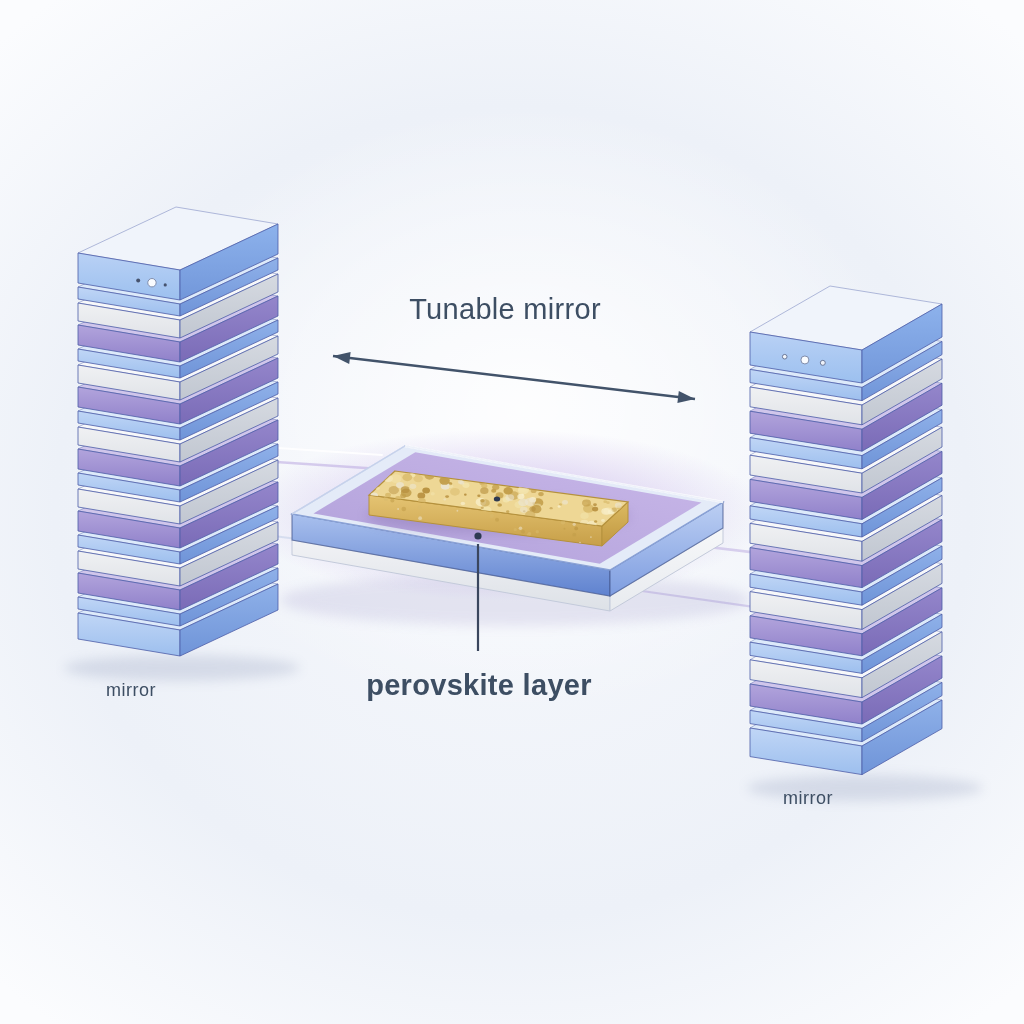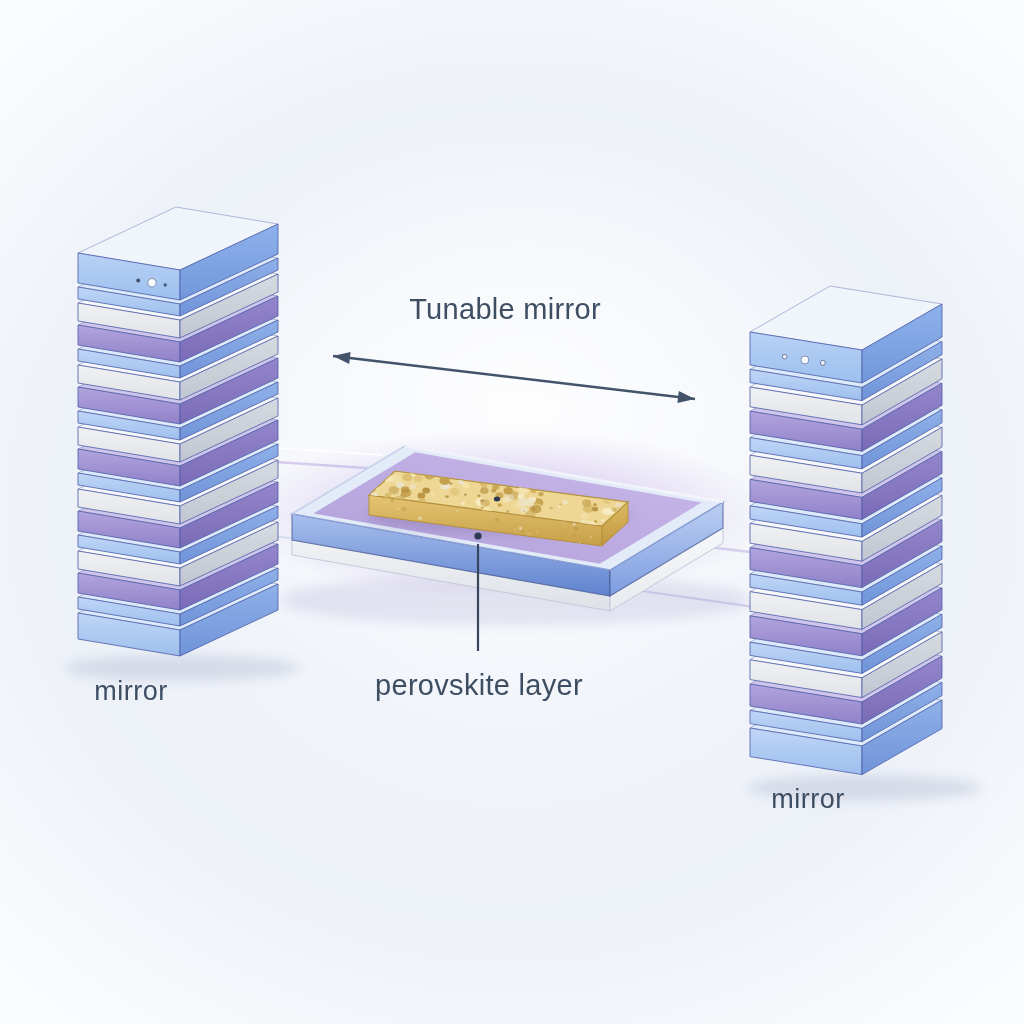--- a/index.html
+++ b/index.html
@@ -10,21 +10,21 @@
       radial-gradient(72% 64% at 50% 50%, #f6f8fc 0%, #edf1f8 62%, #fbfcfe 100%);
     background-color:#f1f5fa;
     font-family:"Liberation Sans","DejaVu Sans",sans-serif;
   }
   svg{position:absolute;left:0;top:0;}
   .label{
     position:absolute;transform:translate(-50%,-50%);
     color:#3d4e63;font-size:29px;font-weight:500;letter-spacing:.3px;
     text-align:right;line-height:1.2;white-space:nowrap;
   }
-  .label.small{font-size:27px;letter-spacing:.5px;}
+  .label.small{font-size:18px;letter-spacing:.5px;}
 </style>
 </head>
 <body>
 
 <div class="scene">
   <svg id="scene-svg" width="1024" height="1024" viewBox="0 0 1024 1024">
       <defs>
         <linearGradient id="fg_blueTop" x1="0" y1="0" x2="0" y2="1">
           <stop offset="0%" stop-color="#b9d1f5"></stop>
           <stop offset="100%" stop-color="#9cc0ef"></stop>
@@ -369,16 +369,16 @@
       <g>
         <line x1="333" y1="356" x2="695" y2="399" stroke="#42536a" stroke-width="2.4"></line>
         <polygon fill="#42536a" points="695.0,399.0 677.4,403.0 678.8,391.0"></polygon>
         <polygon fill="#42536a" points="333.0,356.0 350.6,352.0 349.2,364.0"></polygon>
       </g>
     </svg>
 
   <div class="label" style="left:505px;top:309px;">
     <div>Tunable mirror</div>
   </div>
-  <div class="label" style="left:479px;top:685px;">perovskite layer</div>
+  <div class="label" style="left:479px;top:685px;font-weight:bold;">perovskite layer</div>
   <div class="label small" style="left:131px;top:691px;">mirror</div>
   <div class="label small" style="left:808px;top:799px;">mirror</div>
 </div>
 
 </body></html>

